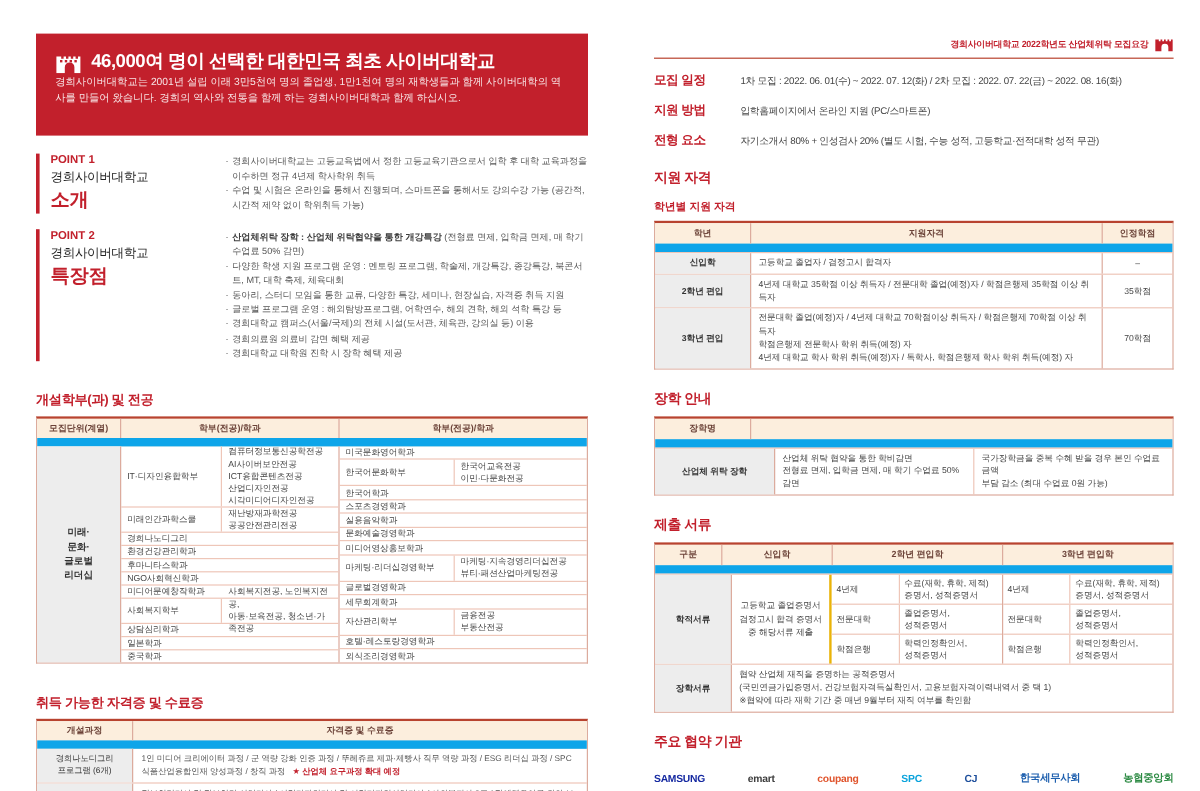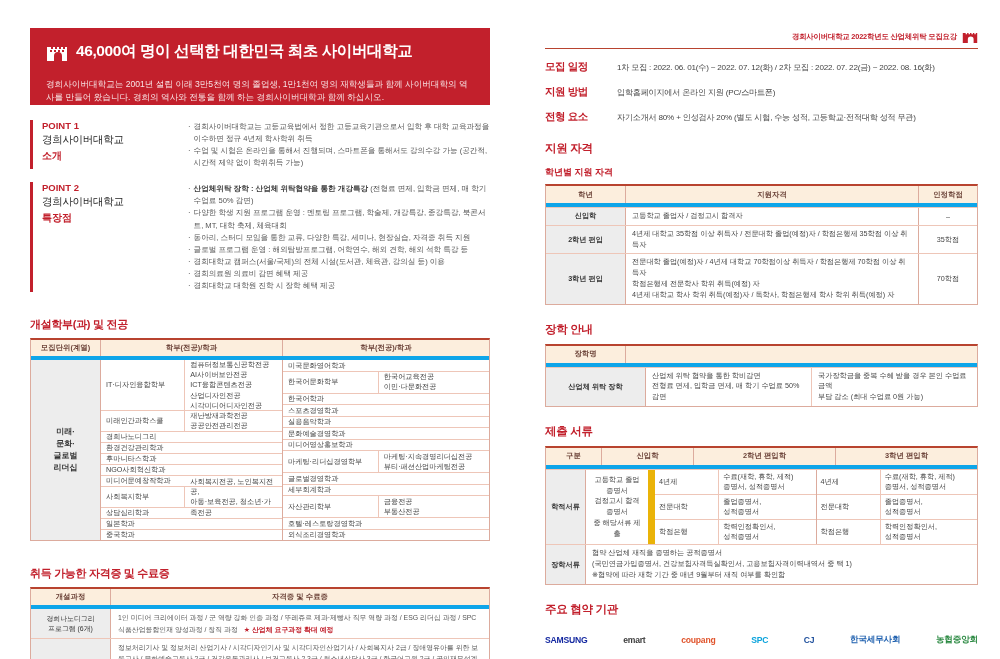--- a/index.html
+++ b/index.html
@@ -2,40 +2,40 @@
 <html><head>
 <meta charset="utf-8">
 <style>
   * { margin:0; padding:0; box-sizing:border-box; }
   html,body { width:1000px; height:659px; background:#fff; font-family:"Liberation Sans","DejaVu Sans",sans-serif; color:#444; overflow:hidden; }
   .page { position:absolute; top:0; }
   .page-left  { left:30px;  width:460px; }
   .page-right { left:545px; width:433px; }
 
   
-  .banner { background:#c2202c; padding:13px 16px 0; margin-top:28px; }
+  .banner { background:#c2202c; padding:13px 16px 24px; margin-top:28px; }
   .banner-titlerow { display:flex; align-items:center; gap:8px; }
   .banner-title { color:#fff; font-size:15.5px; font-weight:bold; letter-spacing:-0.4px; }
-  .banner-body { margin-top:16px; font-size:8.6px; line-height:1.55; color:rgba(255,255,255,.88); }
+  .banner-body { margin-top:0; font-size:8.6px; line-height:1.55; color:rgba(255,255,255,.88); }
 
   .points { margin-top:15px; }
   .point { display:flex; margin-bottom:13px; }
   .point-label { width:158px; border-left:3px solid #c2202c; padding-left:9px; }
   .p-tag { color:#c2202c; font-weight:bold; font-size:9.5px; }
   .p-title { font-size:10.5px; color:#222; margin-top:2px; letter-spacing:-0.3px; }
-  .p-sub { font-size:10px; color:#c2202c; font-weight:bold; margin-top:2px; }
+  .p-sub { font-size:16px; color:#c2202c; font-weight:bold; margin-top:2px; }
   .bullets { flex:1; font-size:7.6px; color:#555; line-height:1.6; padding-top:1px; }
   .bullet { display:flex; }
   .bullet .dot { margin-right:3px; }
   .bullet b { color:#3d3d3d; }
 
   .sec-h { font-size:11px; font-weight:bold; color:#c2202c; margin:25px 0 6px; letter-spacing:-0.3px; }
 
   .tbl { border:1px solid #dcab9d; border-top:2px solid #b8432f; }
-  .thead { display:flex; background:#fceedd; font-size:7.4px; font-weight:bold; color:#6b4238; text-align:center; border-bottom:4px solid #0ea5e9; }
+  .thead { display:flex; background:#fceedd; font-size:7.4px; font-weight:bold; color:#6b4238; text-align:center; border-bottom:7px solid #0ea5e9; }
   .thead > div { padding:3px 2px; }
   .bline { border-right:1px solid #dcab9d; }
 
   .dt-body { display:flex; height:180px; font-size:7.2px; }
   .cat-cell { width:70px; background:#ededed; display:flex; align-items:center; justify-content:center; text-align:center; font-weight:bold; font-size:8px; color:#333; border-right:1px solid #dcab9d; white-space:pre-line; line-height:1.5; }
   .dcol { display:flex; flex-direction:column; }
   .dcol-left { width:182px; border-right:1px solid #dcab9d; }
   .dcol-right { flex:1; }
   .drow { display:flex; border-bottom:1px solid #eec6b8; flex:1; min-height:0; }
   .drow:last-child { border-bottom:none; }
@@ -69,22 +69,22 @@
   .center { justify-content:center; text-align:center; }
 
   .elig-grade { width:80px; }
   .elig-detail { flex:1; border-right:1px solid #dcab9d; }
   .elig-credit { width:58px; justify-content:center; display:flex; align-items:center; }
 
   .schol-name { width:100px; }
   .schol-half { flex:1; border-right:1px solid #eec6b8; }
   .schol-half:last-child { border-right:none; }
 
-  .docs-label { width:40px; }
-  .docs-new { width:69px; border-right:7px solid #eab308; }
+  .docs-label { width:64px; }
+  .docs-new { width:83px; border-right:2px solid #eab308; }
   .docs-grade { flex:1; display:flex; flex-direction:column; }
   .docs-grade.mid { border-right:1px solid #dcab9d; }
   .docs-sub { display:flex; flex:1; border-bottom:1px solid #eec6b8; }
   .docs-sub:last-child { border-bottom:none; }
   .docs-type { width:40%; padding:2px 4px; display:flex; align-items:center; border-right:1px solid #eec6b8; }
   .docs-docs { flex:1; padding:2px 4px; display:flex; align-items:center; white-space:pre-line; line-height:1.4; }
 
   .logo-row { display:flex; justify-content:space-between; align-items:center; margin-top:17px; }
   .logo { font-size:8.6px; font-weight:bold; white-space:nowrap; letter-spacing:-0.2px; }
 

